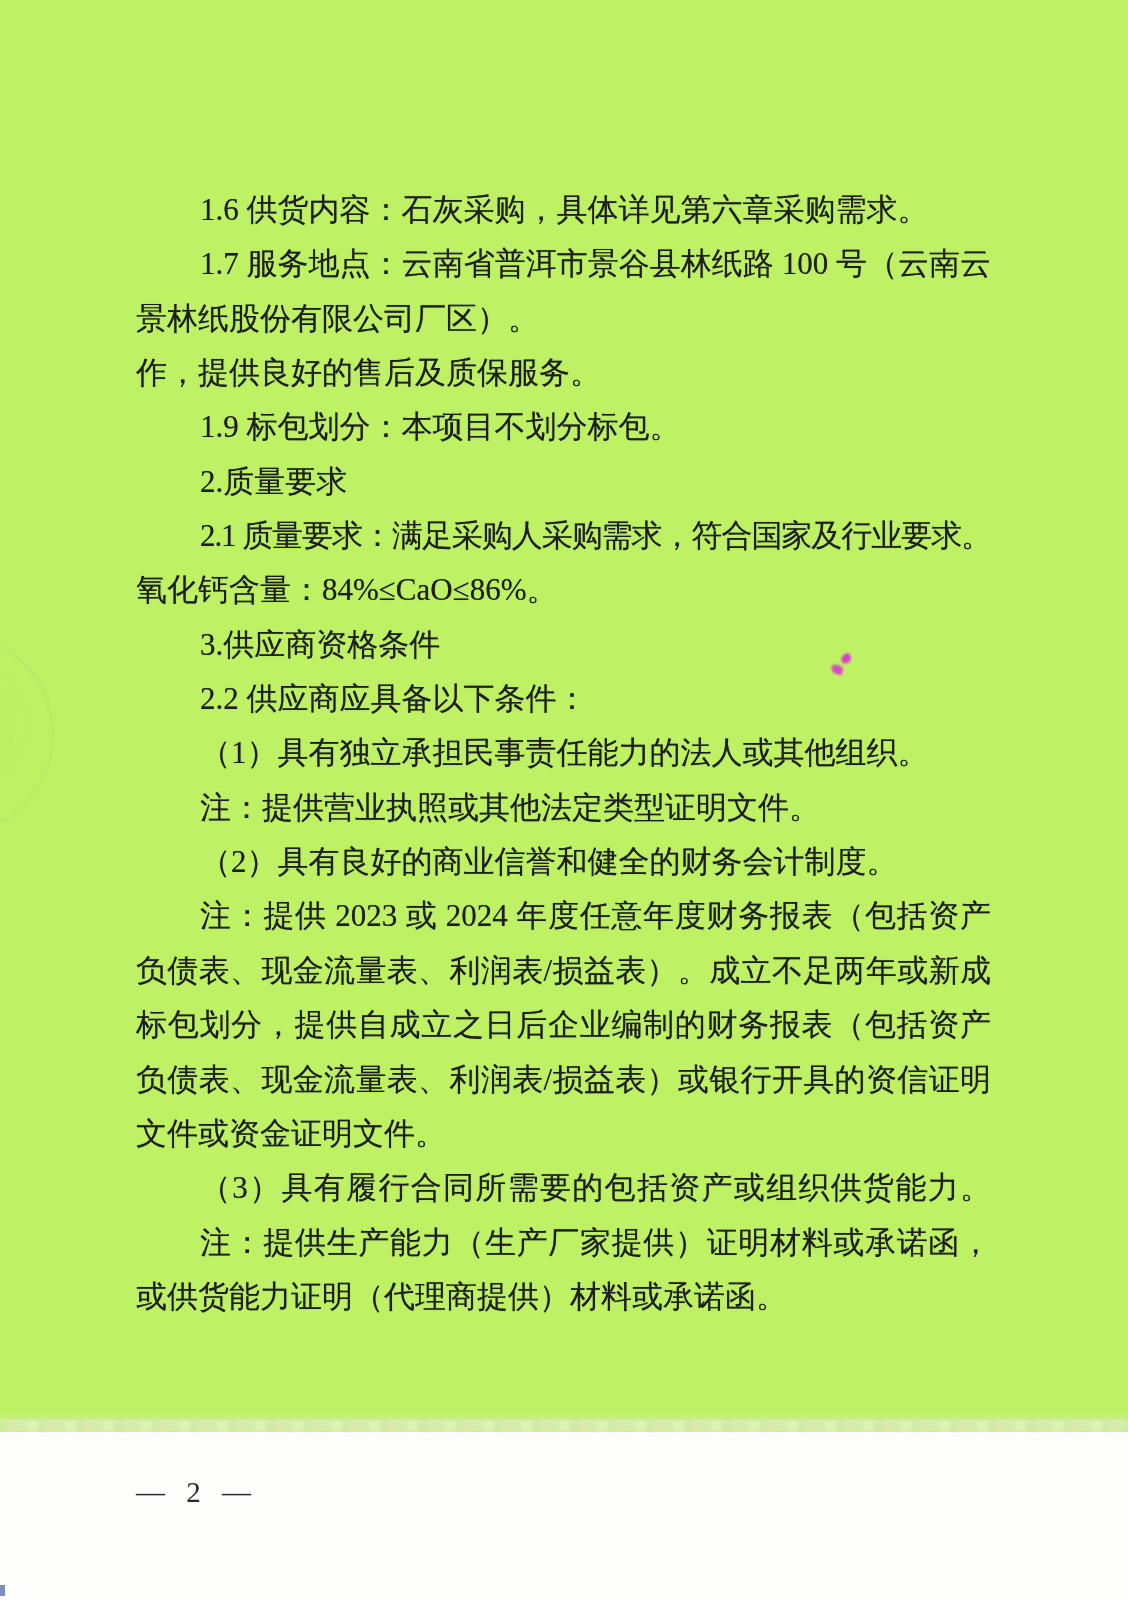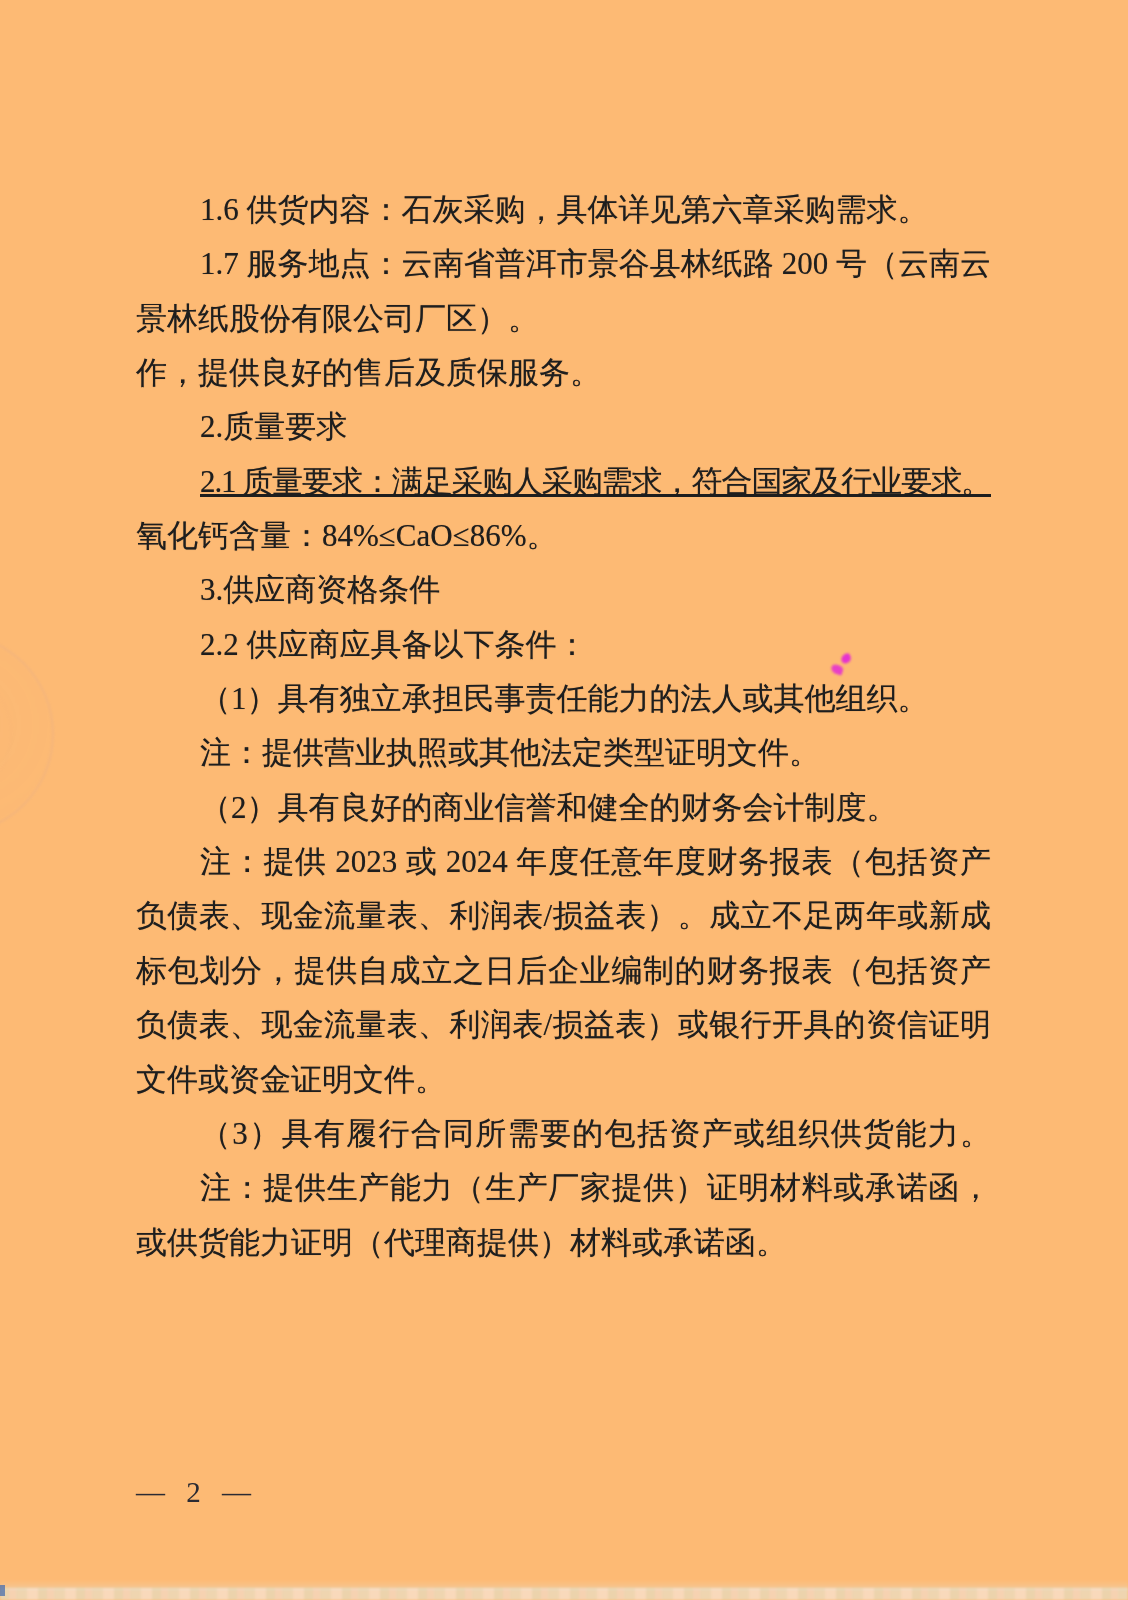--- a/index.html
+++ b/index.html
@@ -7,22 +7,22 @@
     padding: 0;
     width: 1128px;
     height: 1600px;
     overflow: hidden;
     background: #fdfdfc;
     font-family: "Liberation Serif", "DejaVu Serif", serif;
   }
   .page {
     position: relative;
     width: 1128px;
-    height: 1600px;
-    background: #fdba74;
+    height: 1432px;
+    background: #bef264;
   }
   
   .textblock {
     position: absolute;
     left: 136px;
     top: 183px;
     width: 855px;
     color: #1e1e1e;
     font-size: 31px;
     filter: blur(0.35px);
@@ -32,21 +32,21 @@
     height: 54.35px;
     line-height: 54.35px;
     white-space: nowrap;
   }
   .line.justify {
     white-space: normal;
     text-align: justify;
     text-align-last: justify;
   }
   .line.indent { padding-left: 64px; }
-  .line.tight { letter-spacing: -1.1px; text-decoration: underline; }
+  .line.tight { letter-spacing: -1.1px; }
   .b { font-weight: normal; }
   
   .pagenum {
     position: absolute;
     left: 136px;
     top: 1476px;
     font-size: 29px;
     color: #2b2b33;
     letter-spacing: 7px;
     filter: blur(0.3px);
@@ -138,23 +138,24 @@
 </head>
 <body>
 
 <div class="page">
 
   <div class="stamp-ghost"></div>
   <div class="stamp-ghost-inner"></div>
 
   <div class="textblock">
       <div class="line indent"><span>1.6 供货内容：石灰采购，具体详见第六章采购需求。</span></div>
-      <div class="line indent justify"><span>1.7 服务地点：云南省普洱市景谷县林纸路 200 号（云南云</span></div>
+      <div class="line indent justify"><span>1.7 服务地点：云南省普洱市景谷县林纸路 100 号（云南云</span></div>
       <div class="line"><span>景林纸股份有限公司厂区）。</span></div>
       <div class="line"><span>作，提供良好的售后及质保服务。</span></div>
+      <div class="line indent"><span>1.9 标包划分：本项目不划分标包。</span></div>
       <div class="line indent"><span class="b">2.质量要求</span></div>
       <div class="line indent justify tight"><span>2.1 质量要求：满足采购人采购需求，符合国家及行业要求。</span></div>
       <div class="line"><span>氧化钙含量：84%≤CaO≤86%。</span></div>
       <div class="line indent"><span class="b">3.供应商资格条件</span></div>
       <div class="line indent"><span>2.2 供应商应具备以下条件：</span></div>
       <div class="line indent"><span>（1）具有独立承担民事责任能力的法人或其他组织。</span></div>
       <div class="line indent"><span>注：提供营业执照或其他法定类型证明文件。</span></div>
       <div class="line indent"><span>（2）具有良好的商业信誉和健全的财务会计制度。</span></div>
       <div class="line indent justify"><span>注：提供 2023 或 2024 年度任意年度财务报表（包括资产</span></div>
       <div class="line justify"><span>负债表、现金流量表、利润表/损益表）。成立不足两年或新成</span></div>

